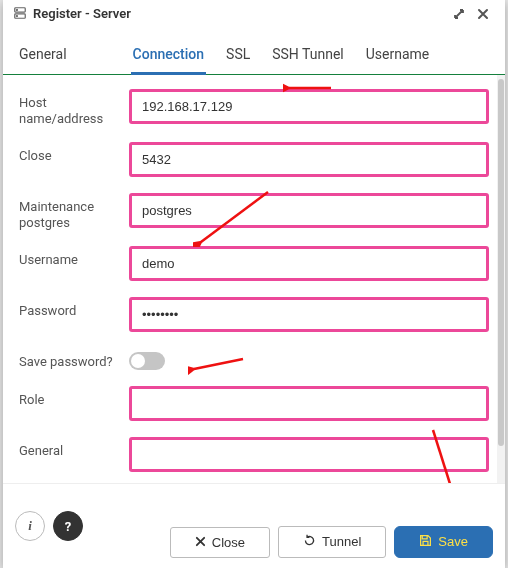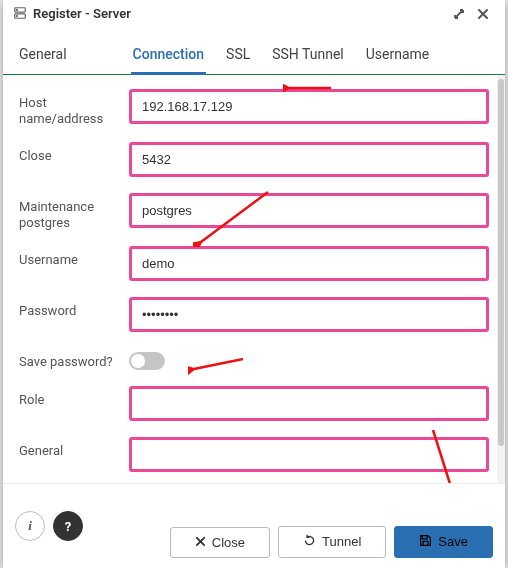--- a/index.html
+++ b/index.html
@@ -124,21 +124,22 @@
       color: #333;
       border-radius: 3px;
       padding: 7px 24px;
       font-size: 13px;
       cursor: pointer;
       margin-top: 32px;
     }
     .btn.primary {
       background: #2b6fb3;
       border-color: #2b6fb3;
-      color: #000000;
+      color: #fde047;
+      border-radius: 6px;
     }
     .scrollbar-track {
       position: absolute;
       top: 0; right: 0; bottom: 0; width: 8px;
       background: #f2f2f2;
     }
     .scrollbar-thumb {
       position: absolute;
       top: 4px; left: 1px; right: 1px; height: 90%;
       background: #c8c8c8;

